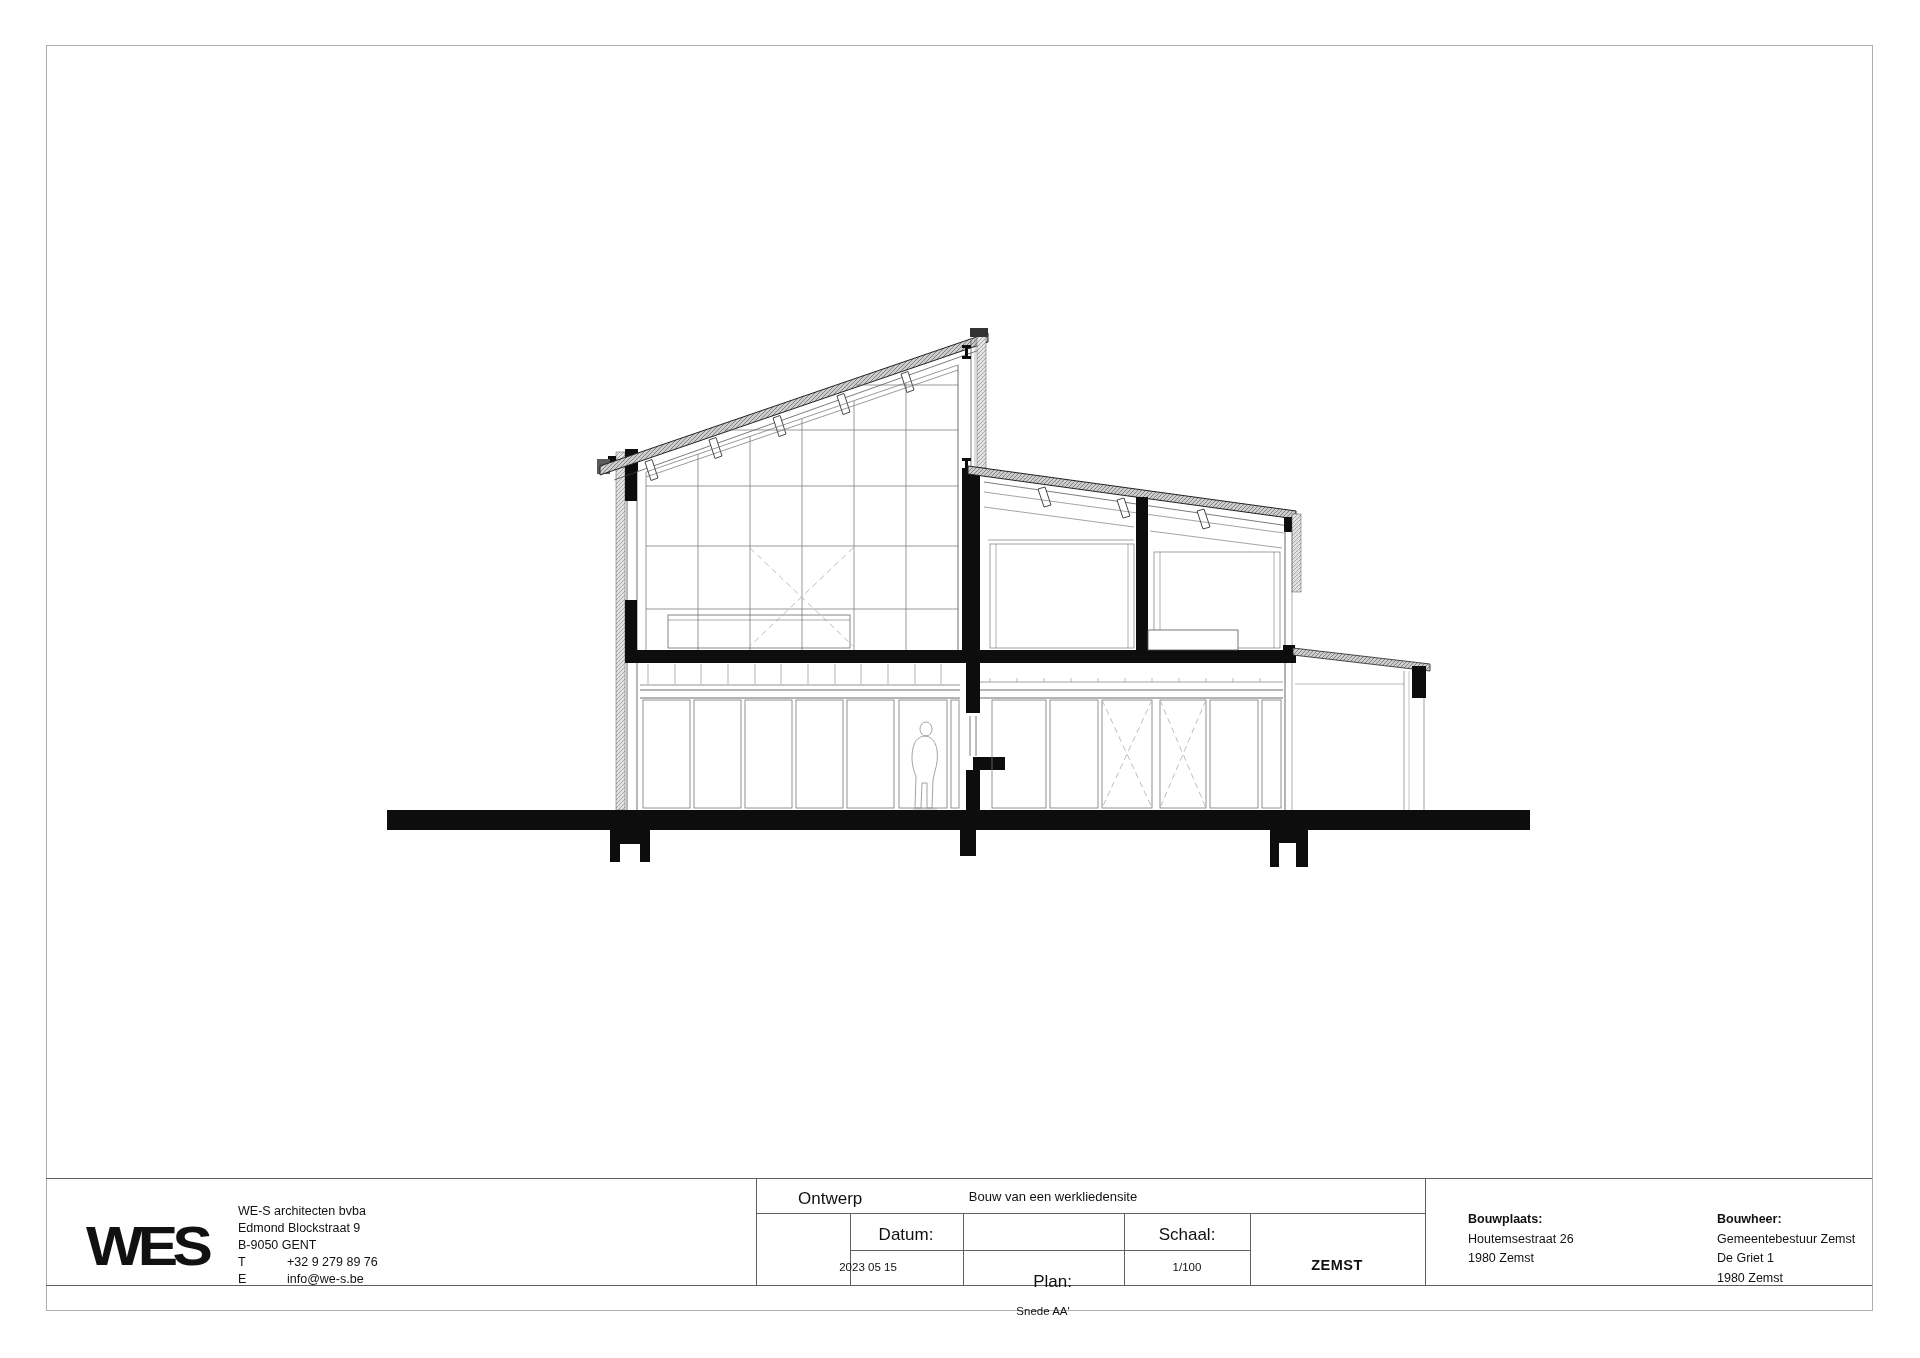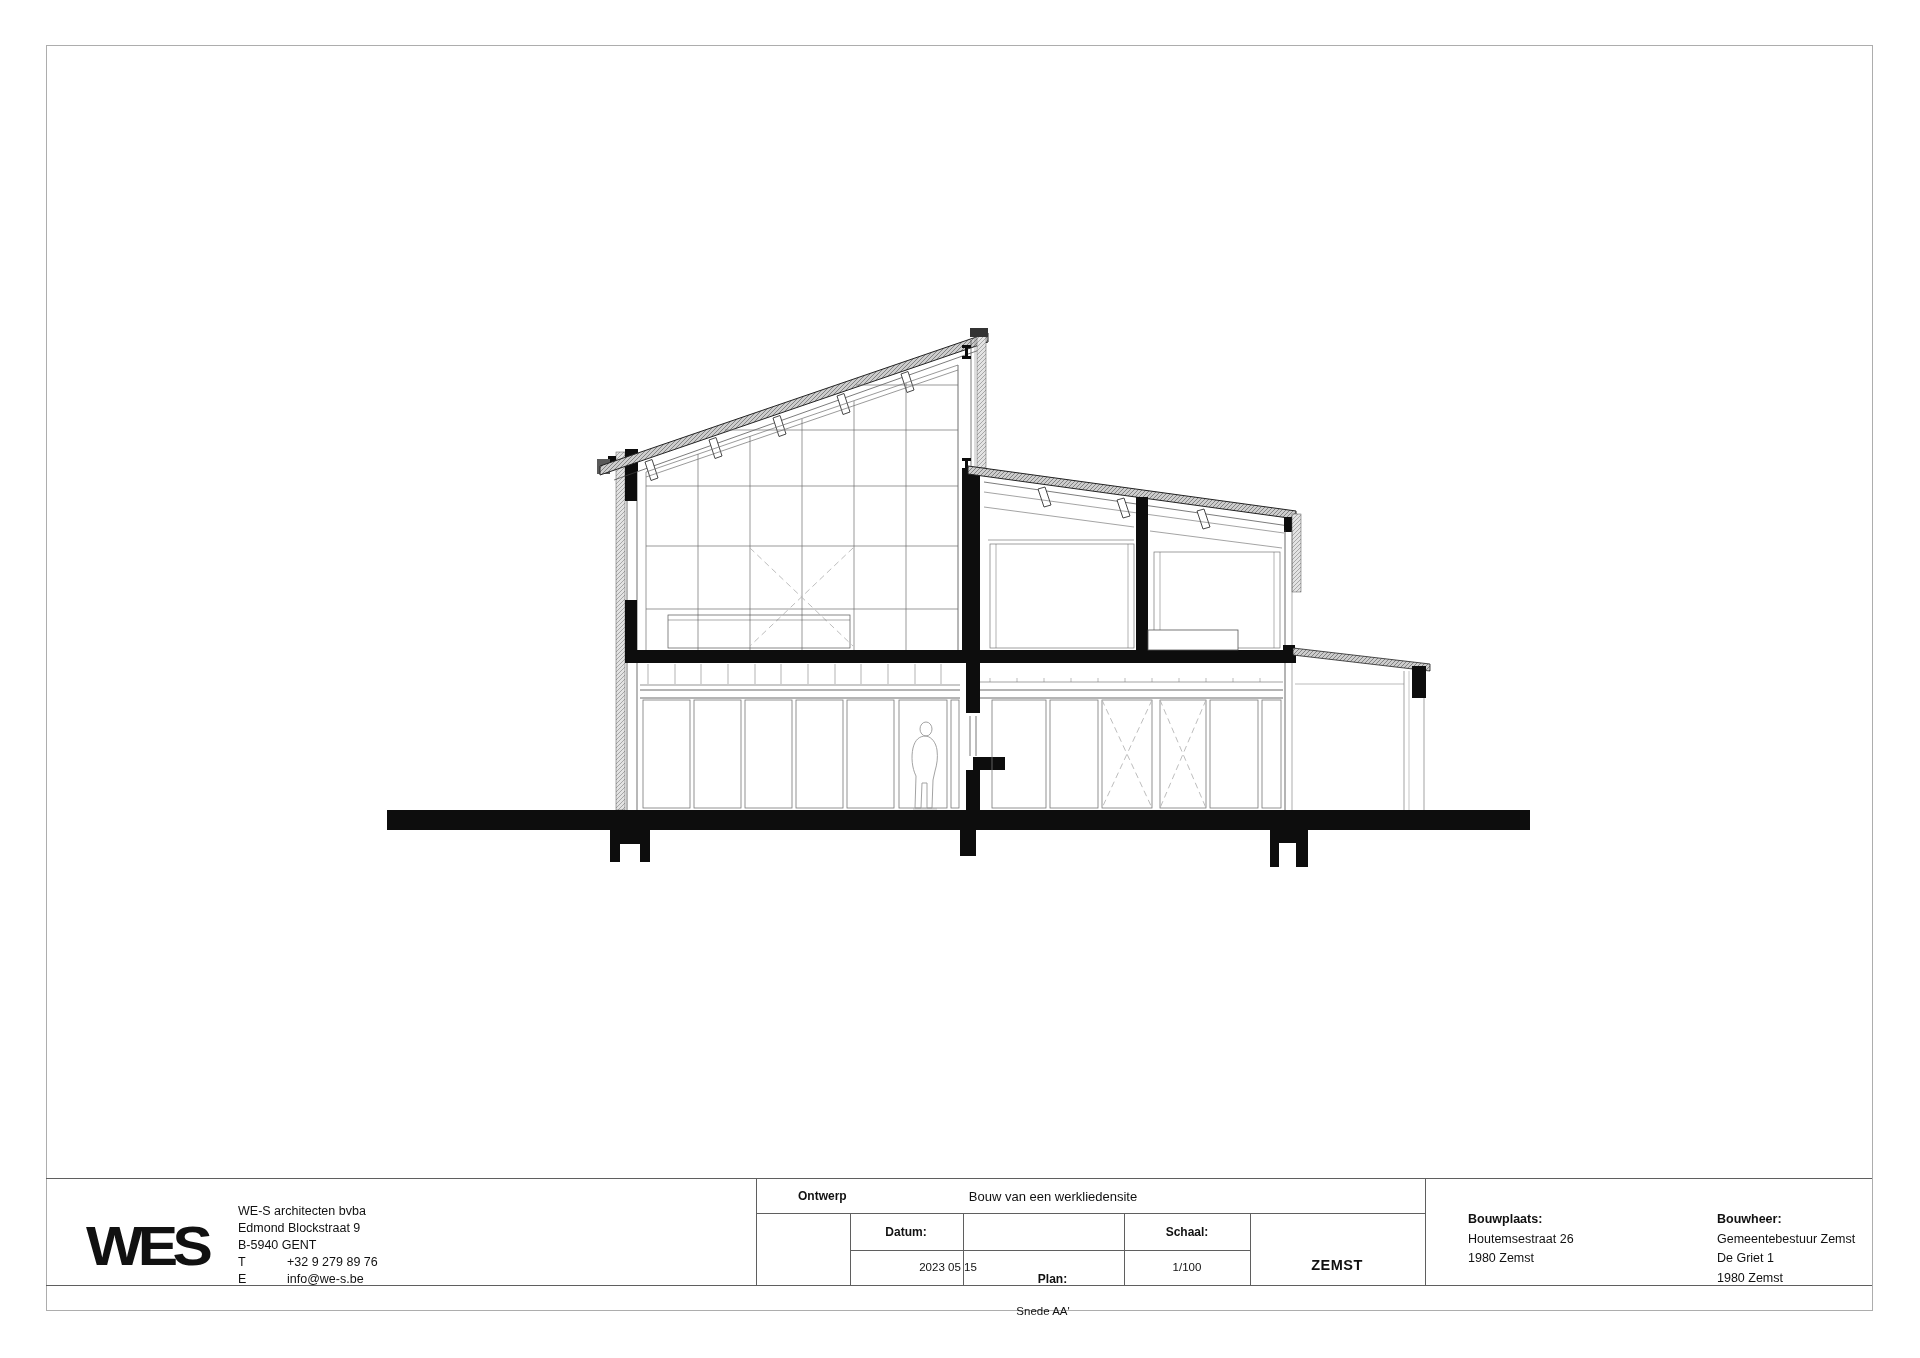--- a/index.html
+++ b/index.html
@@ -6,21 +6,21 @@
     font-family:"Liberation Sans", sans-serif;color:#111;}
   .abs{position:absolute;}
   #sheet{position:relative;width:1920px;height:1358px;background:#fff;overflow:hidden;}
   
   #page-border{left:46px;top:45px;width:1825px;height:1264px;border:1.5px solid #adadad;}
   
   #drawing{left:0;top:0;width:1920px;height:1358px;}
   
   .tline{background:#5f5f5f;}
   
-  .tb-bold{font-weight:bold;font-size:12px;white-space:nowrap;}
+  .tb-bold{font-weight:normal;font-size:17px;white-space:nowrap;}
   .tb-reg{font-size:13px;white-space:nowrap;}
   .tb-small{font-size:11.5px;white-space:nowrap;}
   .center{transform:translateX(-50%);}
   .firm{font-size:12.5px;line-height:17px;white-space:nowrap;}
   .firm .tab{display:inline-block;width:49px;}
   .addr{font-size:12.5px;line-height:19.5px;white-space:nowrap;}
   .addr .lbl{font-weight:bold;}
   #wes-logo{font-weight:900;font-size:56px;letter-spacing:-5px;
     transform:scaleX(1.08);transform-origin:left center;line-height:44px;}
   #zemst{font-weight:bold;font-size:14.5px;letter-spacing:.5px;margin-top:16px;}
@@ -243,37 +243,37 @@
     <div class="abs tline" style="left:1425px;top:1178px;width:1px;height:107px;"></div>
     <div class="abs tline" style="left:850px;top:1213px;width:1px;height:72px;"></div>
     <div class="abs tline" style="left:963px;top:1213px;width:1px;height:72px;"></div>
     <div class="abs tline" style="left:1124px;top:1213px;width:1px;height:72px;"></div>
     <div class="abs tline" style="left:1250px;top:1213px;width:1px;height:72px;"></div>
 
     <div id="wes-logo" class="abs" style="left:86px;top:1224px;">WES</div>
     <div class="abs firm" style="left:238px;top:1203px;">
       <div>WE-S architecten bvba</div>
       <div>Edmond Blockstraat 9</div>
-      <div>B-5940 GENT</div>
+      <div>B-9050 GENT</div>
       <div>
         <span class="tab">T</span><span>+32 9 279 89 76</span>
       </div>
       <div>
         <span class="tab">E</span><span>info@we-s.be</span>
       </div>
     </div>
 
     <div class="abs tb-bold" style="left:798px;top:1189px;">Ontwerp</div>
     <div class="abs tb-reg center" style="left:1031px;top:1189px;padding-left:44px;">Bouw van een werkliedensite</div>
 
     <div class="abs tb-bold center" style="left:906px;top:1225px;">Datum:</div>
     <div class="abs tb-bold center" style="left:1043px;top:1272px;padding-left:19px;">Plan:</div>
     <div class="abs tb-bold center" style="left:1187px;top:1225px;">Schaal:</div>
 
-    <div class="abs tb-small center" style="left:948px;top:1261px;">2023 05 15</div>
+    <div class="abs tb-small center" style="left:868px;top:1261px;">2023 05 15</div>
     <div class="abs tb-small center" style="left:1043px;top:1261px;margin-top:44px;">Snede AA'</div>
     <div class="abs tb-small center" style="left:1187px;top:1261px;">1/100</div>
 
     <div id="zemst" class="abs center" style="left:1337px;top:1241px;">ZEMST</div>
 
     <div class="abs addr" style="left:1468px;top:1210px;">
       <div class="lbl">Bouwplaats:</div>
       <div>Houtemsestraat 26</div>
       <div>1980 Zemst</div>
     </div>

